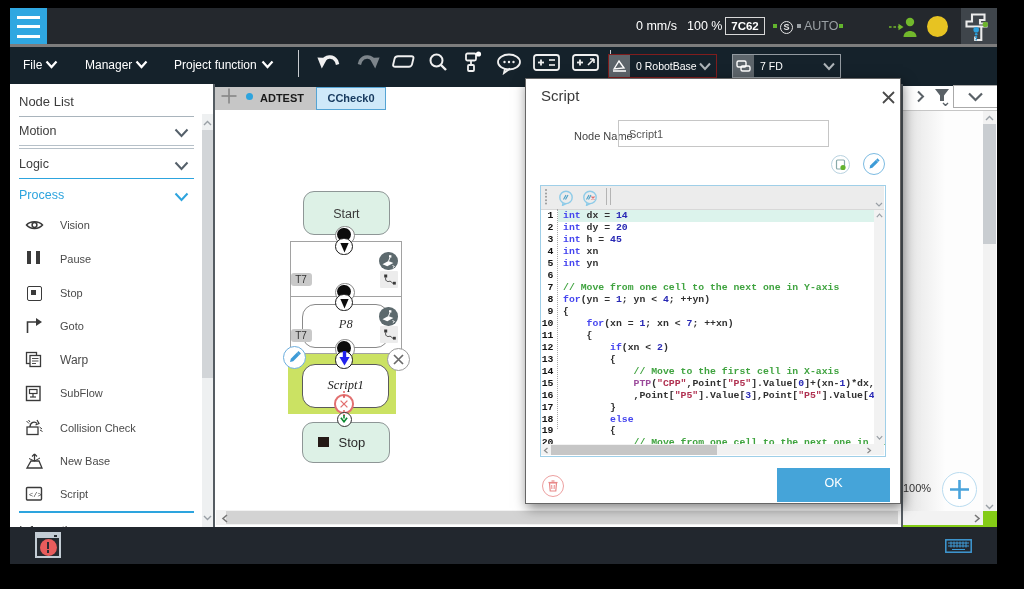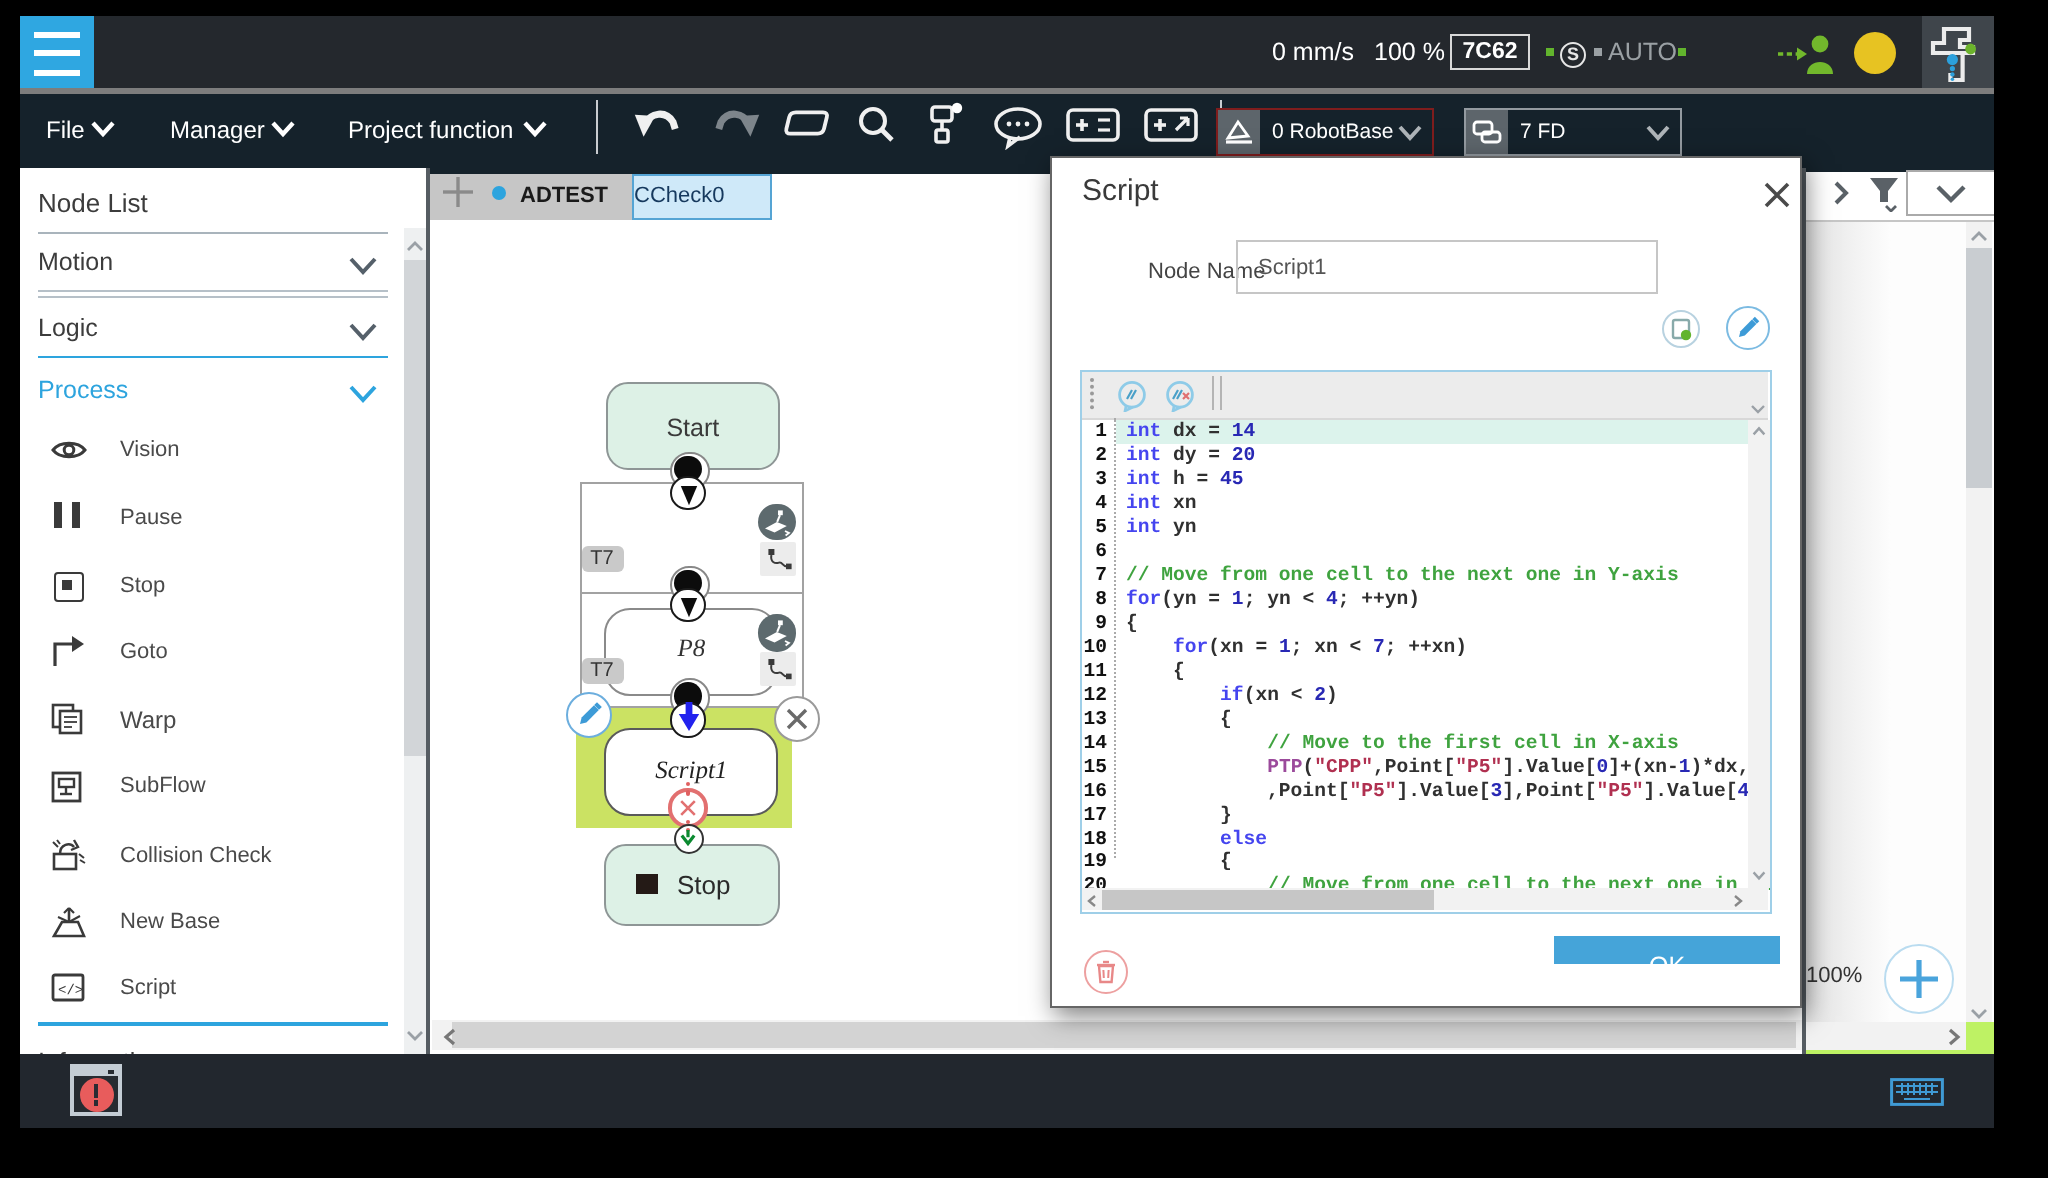--- a/index.html
+++ b/index.html
@@ -241,21 +241,21 @@
 
     <div class="abs" style="left:0;top:3px;width:686px;height:23px;background:#fff;"></div>
     <div class="abs" style="left:0;top:3px;width:101px;height:23px;background:#c6c6c6;"></div>
     <svg class="abs" style="left:6px;top:4px;" width="16" height="16" viewBox="0 0 16 16">
         <line x1="8" y1="0.5" x2="8" y2="15.5" stroke="#8a8a8a" stroke-width="1.7"></line>
         <line x1="0.5" y1="8" x2="15.5" y2="8" stroke="#8a8a8a" stroke-width="1.7"></line>
       </svg>
     <div class="abs" style="left:31px;top:9px;width:7px;height:7px;border-radius:50%;background:#2da4de;"></div>
     <div class="abs" style="left:45px;top:8px;color:#1a1a1a;font-size:11px;font-weight:bold;">ADTEST</div>
     <div class="abs" style="left:101px;top:2.5px;width:68px;height:21px;background:#cfe9f9;border:1.5px solid #55a4d4;">
-      <div style="color:#16395e;font-size:11px;font-weight:normal;line-height:21px;">CCheck0</div>
+      <div style="color:#16395e;font-size:11px;font-weight:bold;text-align:center;line-height:21px;">CCheck0</div>
     </div>
 
     <svg class="abs" style="left:674px;top:5px;" width="9" height="13" viewBox="0 0 9 13">
         <path d="M7 1.5 L2 6.5 L7 11.5" fill="none" stroke="#7a8187" stroke-width="2"></path>
       </svg>
 
     <div class="abs" style="left:74.5px;top:157px;width:110.5px;height:55.3px;border:1px solid #a2a2a2;background:#fff;"></div>
     <div class="abs" style="left:74.5px;top:212.3px;width:110.5px;height:55.7px;border:1px solid #a2a2a2;background:#fff;"></div>
 
     <div class="abs" style="left:73.4px;top:269.7px;width:108.1px;height:60.3px;background:#cbe263;"></div>
@@ -366,21 +366,21 @@
 
     <div class="abs" style="left:1px;top:426px;width:685px;height:15px;background:#f2f2f2;"></div>
     <div class="abs" style="left:11px;top:427px;width:672px;height:13px;background:#d3d3d3;"></div>
     <svg class="abs" style="left:5.5px;top:430px;" width="8" height="9" viewBox="0 0 8 9">
         <path d="M6 1 L2 4.5 L6 8" fill="none" stroke="#777" stroke-width="1.6"></path>
       </svg>
   </div>
 
   <div class="abs" style="left:901px;top:84px;width:2px;height:443px;background:#555c62;"></div>
 
-  <div class="abs" style="left:903px;top:84px;width:94px;height:443px;background:#bef264;overflow:hidden;">
+  <div class="abs" style="left:903px;top:84px;width:94px;height:443px;background:#84cc16;overflow:hidden;">
     <div class="abs" style="left:0;top:0;width:94px;height:3px;background:#15222b;"></div>
     <div class="abs" style="left:0;top:2px;width:94px;height:24px;background:#fff;border-bottom:1px solid #c6c6c6;"></div>
     <svg class="abs" style="left:13px;top:6px;" width="9" height="13" viewBox="0 0 9 13">
         <path d="M2 1.5 L7 6.5 L2 11.5" fill="none" stroke="#5a6167" stroke-width="2"></path>
       </svg>
     <svg class="abs" style="left:31px;top:4px;" width="16" height="18" viewBox="0 0 16 18">
       <path d="M1 1 L15 1 L10 7.5 L10 13 L6 13 L6 7.5 Z" fill="#5a6167"></path>
       <path d="M9 15 L11.5 17.5 L14 15" fill="none" stroke="#5a6167" stroke-width="1.4"></path>
     </svg>
     <div class="abs" style="left:50px;top:1px;width:43px;height:21px;background:#fff;border:1px solid #aaa;">
@@ -511,21 +511,21 @@
     <div class="abs" style="left:16px;top:396px;width:20px;height:20px;border-radius:50%;border:1.5px solid #eda0a0;">
       <svg width="20" height="20" viewBox="0 0 20 20">
         <path d="M6.5 7 L13.5 7 L12.8 15 L7.2 15 Z" fill="none" stroke="#e88888" stroke-width="1.2"></path>
         <line x1="5.5" y1="6.5" x2="14.5" y2="6.5" stroke="#e88888" stroke-width="1.2"></line>
         <line x1="8.5" y1="5" x2="11.5" y2="5" stroke="#e88888" stroke-width="1.2"></line>
         <line x1="8.7" y1="9" x2="8.9" y2="13" stroke="#e88888" stroke-width="1"></line>
         <line x1="11.3" y1="9" x2="11.1" y2="13" stroke="#e88888" stroke-width="1"></line>
       </svg>
     </div>
 
-    <div class="abs" style="left:251px;top:389px;width:113px;height:14px;background:#45a4d9;color:#fff;font-size:12.5px;font-weight:normal;text-align:center;line-height:30px;">OK</div>
+    <div class="abs" style="left:251px;top:389px;width:113px;height:34px;background:#45a4d9;color:#fff;font-size:12.5px;font-weight:normal;text-align:center;line-height:30px;">OK</div>
   </div>
 
   <div class="abs" style="left:10px;top:527px;width:987px;height:37px;background:#22272e;"></div>
 
   <div class="abs" style="left:35px;top:532px;width:26px;height:26px;border:2px solid #c3ccd4;background:#262b31;box-sizing:border-box;">
     <div class="abs" style="left:0px;top:0px;width:22px;height:4px;background:#c3ccd4;"></div>
     <div class="abs" style="left:17px;top:0.8px;width:3px;height:2.6px;background:#262b31;"></div>
     <div class="abs" style="left:2.5px;top:4.5px;width:17px;height:17px;border-radius:50%;background:#e85c5c;">
       <div class="abs" style="left:7.2px;top:3px;width:2.7px;height:7.5px;background:#2b2b33;"></div>
       <div class="abs" style="left:7.2px;top:11.8px;width:2.7px;height:2.7px;background:#2b2b33;"></div>

